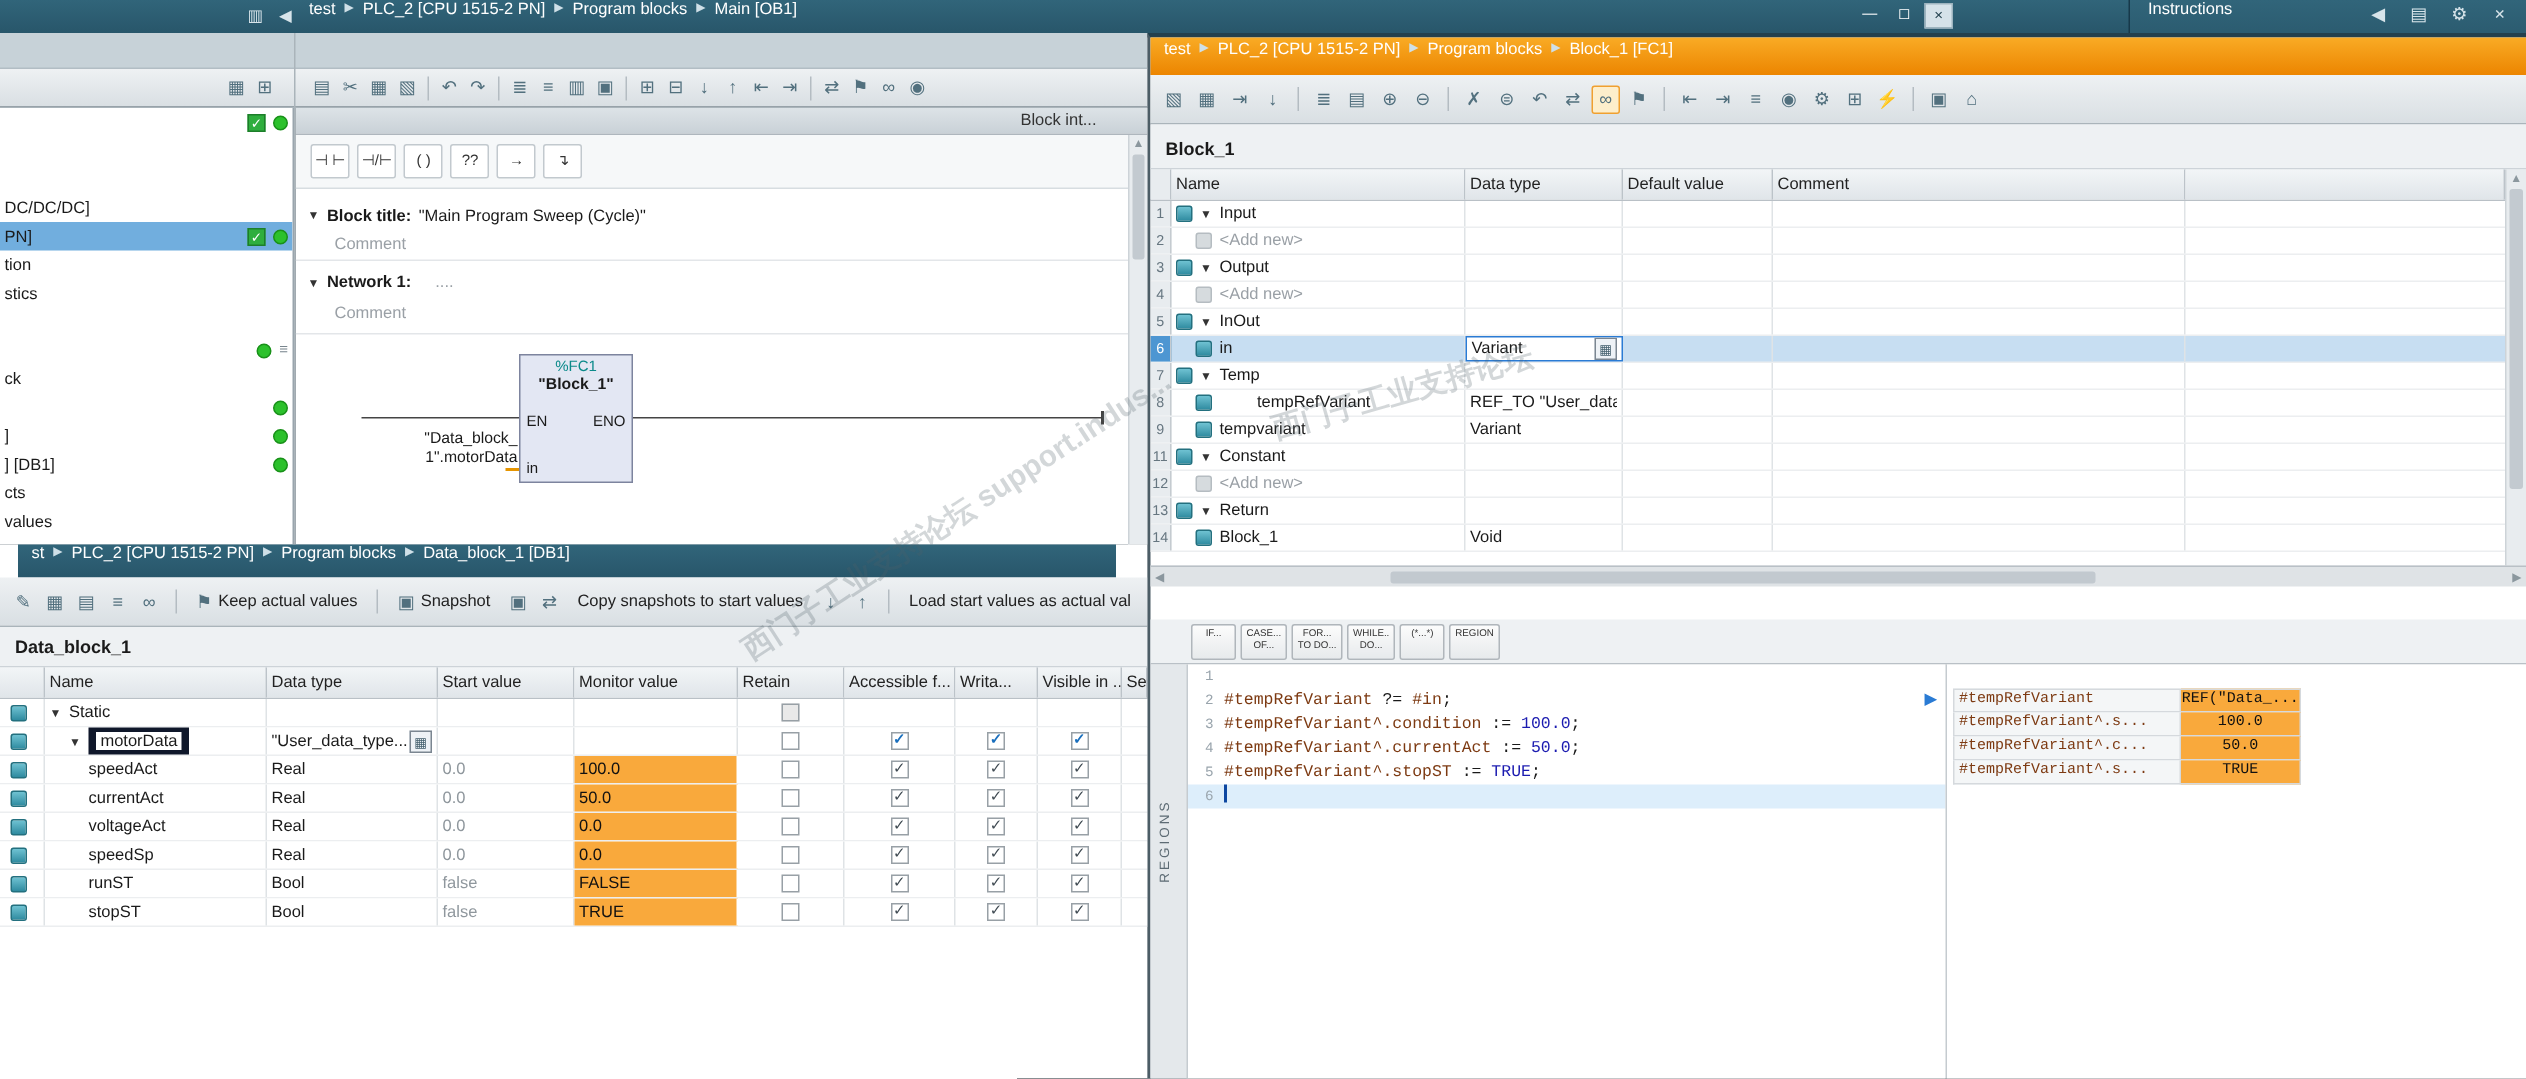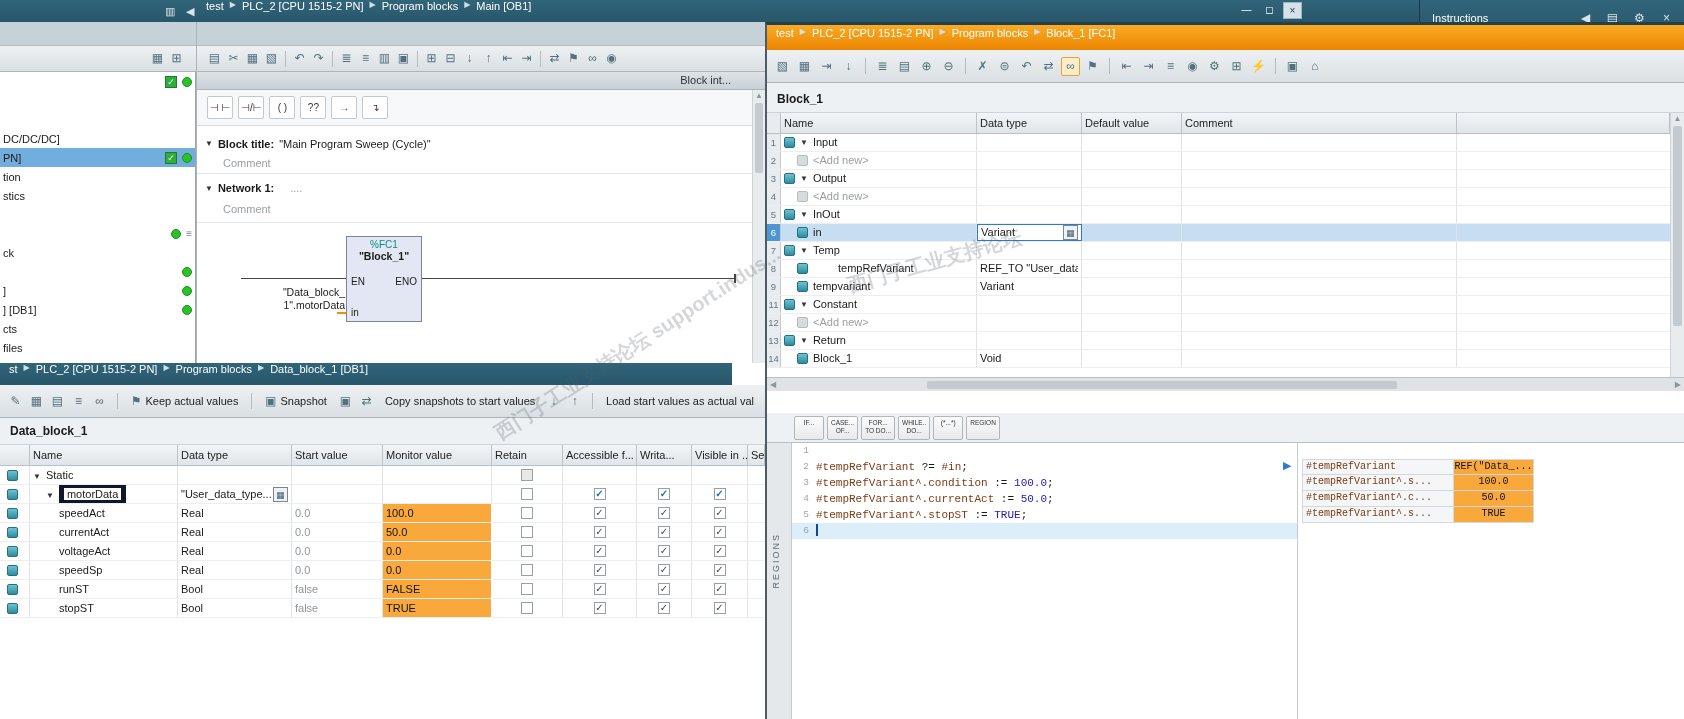--- a/index.html
+++ b/index.html
@@ -8,21 +8,21 @@
 .abs{position:absolute}
 
 .topbar{left:0;top:0;width:1684px;height:22px;background:linear-gradient(#31657a,#28566a);color:#fff}
 .tb-ico{color:#d7e4ea;font-size:11px;line-height:22px}
 .crumbs{display:flex;align-items:flex-start;height:22px;white-space:nowrap}
 .citem{color:#fff;font-size:11px;margin:0 1px;cursor:default}
 .csep{color:#cfe0e8;font-size:8px;margin:0 5px}
 .win-controls{top:2px;display:flex;gap:4px}
 .wc{width:19px;height:17px;text-align:center;line-height:16px;color:#fff;font-size:10px}
 .wc.close{background:#d5e2e9;color:#23424f;border:1px solid #9db4bf}
-.instr-seg{left:1419px;top:0;width:265px;height:36px;border-left:1px solid #17394a;display:flex;align-items:center;background:linear-gradient(#31657a,#28566a)}
+.instr-seg{left:1419px;top:0;width:265px;height:36px;border-left:1px solid #17394a;display:flex;background:linear-gradient(#31657a,#28566a)}
 .instr-title{color:#fff;margin-left:12px;flex:1}
 .instr-icons{display:flex;gap:8px;margin-right:8px}
 .instr-icons .ti{color:#d7e4ea}
 
 .strip-band{left:0;top:22px;width:765px;height:24px;background:#c7d2d8;border-bottom:1px solid #b2bdc4}
 .toolstrip{left:0;top:46px;width:765px;height:26px;background:linear-gradient(#eef1f3,#d9dfe3);border-bottom:1px solid #aab4ba}
 .ti{display:inline-block;width:19px;height:19px;line-height:18px;text-align:center;font-size:12px;color:#52707e;cursor:default}
 .ti.active{background:#fdeecb;border:1px solid #f0a030;border-radius:2px;line-height:16px}
 .tsep{display:inline-block;width:1px;height:16px;background:#b4bcc2;margin:0 4px;vertical-align:middle}
 .tgroup{display:inline-flex;align-items:center;gap:2px}
@@ -61,21 +61,21 @@
 .fcen{position:absolute;left:4px;top:39px}
 .fceno{position:absolute;right:4px;top:39px}
 .fcin{position:absolute;left:4px;top:70px}
 .operand{position:absolute;left:70px;top:63px;width:78px;text-align:right;font-size:10.5px;line-height:13px;white-space:nowrap}
 .olink{position:absolute;left:140px;top:89px;width:9px;height:2px;background:#e69500}
 .me-scroll{left:752px;top:90px;width:13px;height:273px;background:#e8ecef;border-left:1px solid #cdd3d8}
 .sb-arrow{display:block;text-align:center;color:#8b979e;font-size:8px;line-height:12px}
 .sb-thumb{margin:1px 2px;background:#c3cad0;border-radius:2px}
 
 .db-window{left:0;top:363px;width:765px;height:356px;background:#fff}
-.db-titlebar{left:0;top:0;width:732px;height:22px;background:linear-gradient(#31657a,#28566a)}
+.db-titlebar{left:12px;top:0;width:732px;height:22px;background:linear-gradient(#31657a,#28566a)}
 .db-toolbar{left:0;top:22px;width:765px;height:33px}
 .db-namebar{left:0;top:55px;width:765px;height:27px;background:#eef1f3;font-weight:bold;font-size:12px;padding:6px 0 0 10px;border-bottom:1px solid #cdd3d8}
 .hd{background:linear-gradient(#f2f5f7,#e0e5e9);color:#222}
 .db-header{left:0;top:82px;width:765px;height:21px;display:flex;border-bottom:1px solid #b9c0c6}
 .c{border-right:1px solid #dfe3e6;overflow:hidden;white-space:nowrap;padding:0 3px;font-size:11px;line-height:18px}
 .hd.c{line-height:20px;border-right:1px solid #bcc3c9}
 .db-rows{left:0;top:103px;width:792px}
 .dbrow{display:flex;height:19px;background:#fff;border-bottom:1px solid #eceef0}
 .db-c-icon{width:30px;display:flex;align-items:center;justify-content:center}
 .db-c-name{width:148px}
@@ -254,21 +254,21 @@
         <span class="tlabel">] [DB1]</span>
         <span class="tright">
           <span class="gdot"></span>
         </span>
       </div>
       <div class="trow">
         <span class="tlabel">cts</span>
         <span class="tright"></span>
       </div>
       <div class="trow">
-        <span class="tlabel">files</span>
+        <span class="tlabel">values</span>
         <span class="tright"></span>
       </div>
     </div>
 
   <div class="editor abs">
     <div class="pane-header abs">Block int...</div>
     <div class="favbar abs" id="fav-bar">
         <span class="fav">⊣ ⊢</span>
         <span class="fav">⊣/⊢</span>
         <span class="fav">( )</span>

